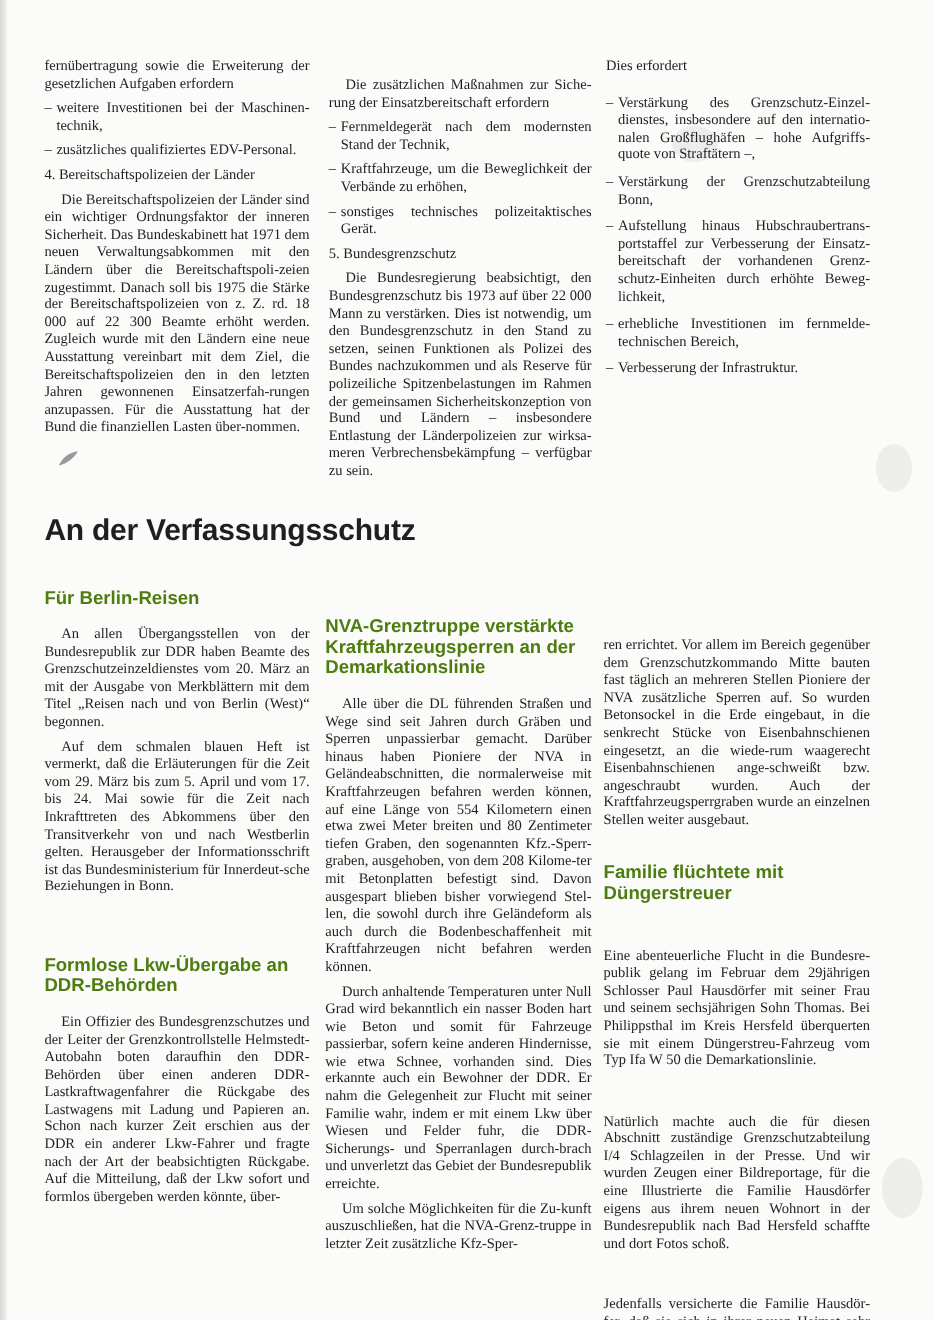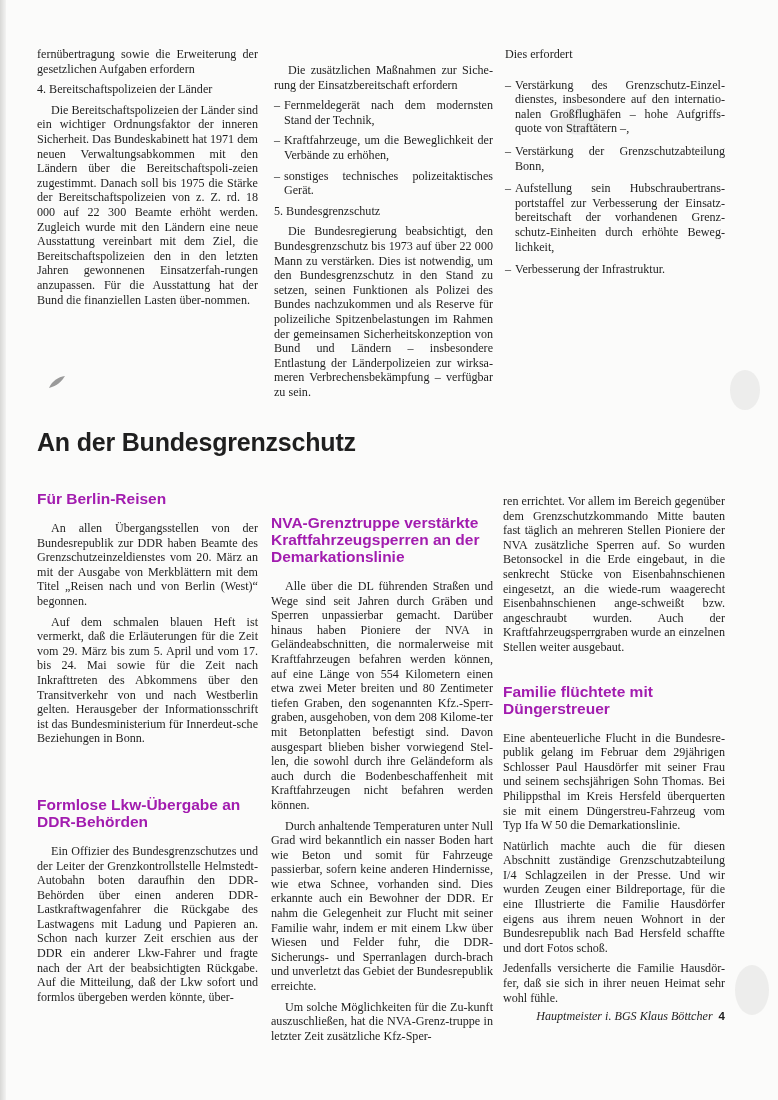--- a/index.html
+++ b/index.html
@@ -30,26 +30,26 @@
 
   .big-title {
     position: absolute; left: 37px; top: 428px;
     font-family: "Liberation Sans", "DejaVu Sans", sans-serif;
     font-weight: bold; font-size: 25px; letter-spacing: -0.2px;
     color: #1f1f1f; margin: 0;
   }
   h3.sub {
     font-family: "Liberation Sans", "DejaVu Sans", sans-serif;
     font-weight: bold; font-size: 15.5px; line-height: 17px;
-    margin: 0 0 14px 0; color: #a21caf; text-align: left;
+    margin: 0 0 14px 0; color: #4d7c0f; text-align: left;
   }
   .b1 { left: 37px; top: 490px; width: 221px; }
   .b2 { left: 271px; top: 494px; width: 222px; }
   .b3 { left: 503px; top: 494px; width: 222px; }
-  .b3 p { text-indent: 0; }
+  .b3 p { text-indent: 0; margin-top: 36px; }
   .spacer-l { height: 44px; }
   .spacer-m { height: 20px; }
   .spacer-s { height: 22px; }
   .byline { text-align: right; font-style: italic; margin-top: -2px; white-space: nowrap; }
   .pagenum {
     font-family: "Liberation Sans", "DejaVu Sans", sans-serif;
     font-weight: bold; font-style: normal; font-size: 11.5px; margin-left: 6px;
   }
   .leaf { position: absolute; left: 48px; top: 375px; width: 18px; height: 14px; }
   .speck { position: absolute; background: #e7e7e5; border-radius: 50%; opacity: .7; }
@@ -58,20 +58,24 @@
 <body>
 
 <div class="page">
   <div class="scan-edge"></div>
   <div class="speck" style="left:560px;top:105px;width:38px;height:30px;"></div>
   <div class="speck" style="left:730px;top:370px;width:30px;height:40px;"></div>
   <div class="speck" style="left:735px;top:965px;width:34px;height:50px;"></div>
 
   <div class="col top1">
     <p class="noindent">fernübertragung sowie die Erweiterung der gesetzlichen Aufgaben erfordern</p>
+    <ul class="dash">
+      <li>weitere Investitionen bei der Maschinen-technik,</li>
+      <li>zusätzliches qualifiziertes EDV-Personal.</li>
+    </ul>
     <div class="sect">4. Bereitschaftspolizeien der Länder</div>
     <p>Die Bereitschaftspolizeien der Länder sind ein wichtiger Ordnungsfaktor der inneren Sicherheit. Das Bundeskabinett hat 1971 dem neuen Verwaltungsabkommen mit den Ländern über die Bereitschaftspoli-zeien zugestimmt. Danach soll bis 1975 die Stärke der Bereitschaftspolizeien von z. Z. rd. 18 000 auf 22 300 Beamte erhöht werden. Zugleich wurde mit den Ländern eine neue Ausstattung vereinbart mit dem Ziel, die Bereitschaftspolizeien den in den letzten Jahren gewonnenen Einsatzerfah-rungen anzupassen. Für die Ausstattung hat der Bund die finanziellen Lasten über-nommen.</p>
   </div>
 
   <svg class="leaf" viewBox="0 0 18 14">
     <path d="M1 13 C4 6, 10 2, 17 1 C14 6, 9 11, 1 13 Z" fill="#9a9a9a"></path>
   </svg>
 
   <div class="col top2">
     <p>Die zusätzlichen Maßnahmen zur Siche-rung der Einsatzbereitschaft erfordern</p>
@@ -82,26 +86,27 @@
     </ul>
     <div class="sect">5. Bundesgrenzschutz</div>
     <p>Die Bundesregierung beabsichtigt, den Bundesgrenzschutz bis 1973 auf über 22 000 Mann zu verstärken. Dies ist notwendig, um den Bundesgrenzschutz in den Stand zu setzen, seinen Funktionen als Polizei des Bundes nachzukommen und als Reserve für polizeiliche Spitzenbelastungen im Rahmen der gemeinsamen Sicherheitskonzeption von Bund und Ländern – insbesondere Entlastung der Länderpolizeien zur wirksa-meren Verbrechensbekämpfung – verfügbar zu sein.</p>
   </div>
 
   <div class="col top3">
     <p class="intro">Dies erfordert</p>
     <ul class="dash">
       <li>Verstärkung des Grenzschutz-Einzel-dienstes, insbesondere auf den internatio-nalen Großflughäfen – hohe Aufgriffs-quote von Straftätern –,</li>
       <li>Verstärkung der Grenzschutzabteilung Bonn,</li>
-      <li>Aufstellung sein Hubschraubertrans-portstaffel zur Verbesserung der Einsatz-bereitschaft der vorhandenen Grenz-schutz-Einheiten durch erhöhte Beweg-lichkeit,</li>
+      <li>Aufstellung hinaus Hubschraubertrans-portstaffel zur Verbesserung der Einsatz-bereitschaft der vorhandenen Grenz-schutz-Einheiten durch erhöhte Beweg-lichkeit,</li>
+      <li>erhebliche Investitionen im fernmelde-technischen Bereich,</li>
       <li>Verbesserung der Infrastruktur.</li>
     </ul>
   </div>
 
-  <h1 class="big-title">An der Bundesgrenzschutz</h1>
+  <h1 class="big-title">An der Verfassungsschutz</h1>
 
   <div class="col b1">
     <h3 class="sub">Für Berlin-Reisen</h3>
     <p>An allen Übergangsstellen von der Bundesrepublik zur DDR haben Beamte des Grenzschutzeinzeldienstes vom 20. März an mit der Ausgabe von Merkblättern mit dem Titel „Reisen nach und von Berlin (West)“ begonnen.</p>
     <p>Auf dem schmalen blauen Heft ist vermerkt, daß die Erläuterungen für die Zeit vom 29. März bis zum 5. April und vom 17. bis 24. Mai sowie für die Zeit nach Inkrafttreten des Abkommens über den Transitverkehr von und nach Westberlin gelten. Herausgeber der Informationsschrift ist das Bundesministerium für Innerdeut-sche Beziehungen in Bonn.</p>
     <div class="spacer-l"></div>
     <h3 class="sub">Formlose Lkw-Übergabe an DDR-Behörden</h3>
     <p>Ein Offizier des Bundesgrenzschutzes und der Leiter der Grenzkontrollstelle Helmstedt-Autobahn boten daraufhin den DDR-Behörden über einen anderen DDR-Lastkraftwagenfahrer die Rückgabe des Lastwagens mit Ladung und Papieren an. Schon nach kurzer Zeit erschien aus der DDR ein anderer Lkw-Fahrer und fragte nach der Art der beabsichtigten Rückgabe. Auf die Mitteilung, daß der Lkw sofort und formlos übergeben werden könnte, über-</p>
   </div>
 

